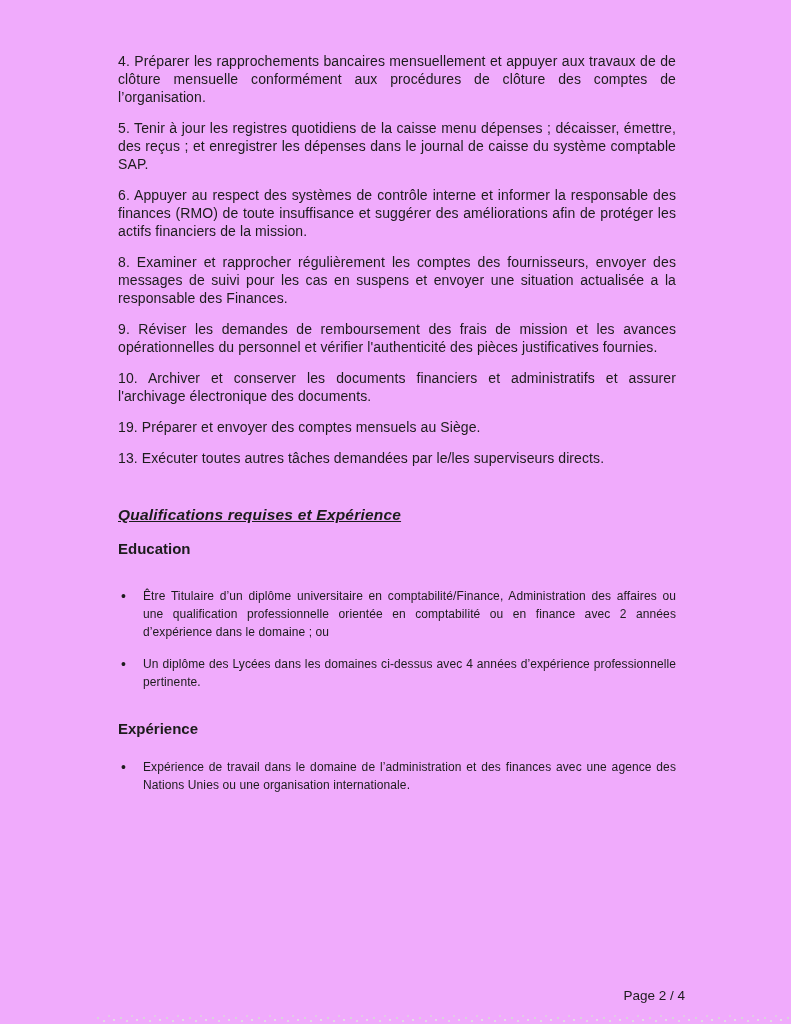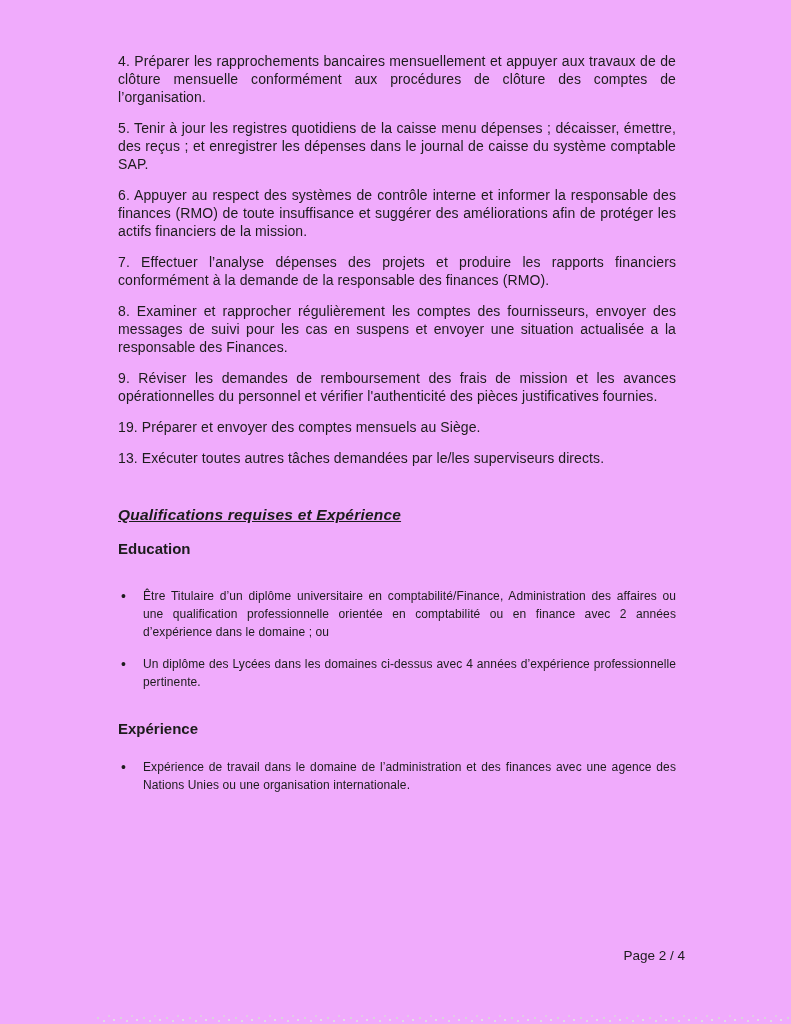--- a/index.html
+++ b/index.html
@@ -66,21 +66,21 @@
     position: absolute;
     left: 3px;
     top: 0;
     font-size: 14px;
   }
   .exp-block {
     margin-top: 29px;
   }
   .footer {
     position: absolute;
-    top: 947px;
+    top: 987px;
     left: 118px;
     width: 567px;
     text-align: right;
     font-size: 13.5px;
     line-height: 18px;
   }
   .scan-noise-strip {
     position: absolute;
     left: 95px;
     right: 0;
@@ -97,23 +97,23 @@
 </style>
 </head>
 <body>
 
 <div class="page">
   <div class="content">
 
     <p class="task">4. Préparer les rapprochements bancaires mensuellement et appuyer aux travaux de de clôture mensuelle conformément aux procédures de clôture des comptes de l’organisation.</p>
     <p class="task">5. Tenir à jour les registres quotidiens de la caisse menu dépenses ; décaisser, émettre, des reçus ; et enregistrer les dépenses dans le journal de caisse du système comptable SAP.</p>
     <p class="task">6. Appuyer au respect des systèmes de contrôle interne et informer la responsable des finances (RMO) de toute insuffisance et suggérer des améliorations afin de protéger les actifs financiers de la mission.</p>
-    <p class="task">7. Effectuer l’analyse dépenses des projets et produire les rapports financiers conformément à la demande de la responsable des finances (RMO).</p>
     <p class="task">8. Examiner et rapprocher régulièrement les comptes des fournisseurs, envoyer des messages de suivi pour les cas en suspens et envoyer une situation actualisée a la responsable des Finances.</p>
     <p class="task">9. Réviser les demandes de remboursement des frais de mission et les avances opérationnelles du personnel et vérifier l'authenticité des pièces justificatives fournies.</p>
+    <p class="task">10. Archiver et conserver les documents financiers et administratifs et assurer l'archivage électronique des documents.</p>
     <p class="task">19. Préparer et envoyer des comptes mensuels au Siège.</p>
     <p class="task">13. Exécuter toutes autres tâches demandées par le/les superviseurs directs.</p>
 
     <h2 class="qual-heading">Qualifications requises et Expérience</h2>
 
     <h3 class="sub-heading">Education</h3>
 
     <ul class="bullet-list">
       <li>Être Titulaire d’un diplôme universitaire en comptabilité/Finance, Administration des affaires ou une qualification professionnelle orientée en comptabilité ou en finance avec 2 années d’expérience dans le domaine ; ou</li>
       <li>Un diplôme des Lycées dans les domaines ci-dessus avec 4 années d’expérience professionnelle pertinente.</li>

